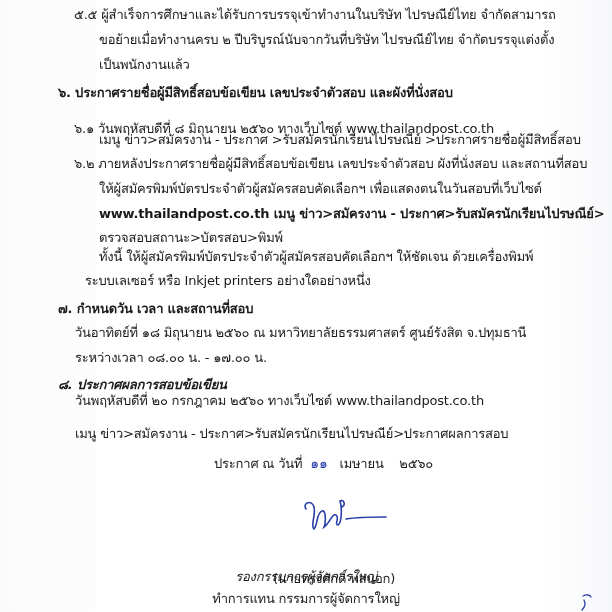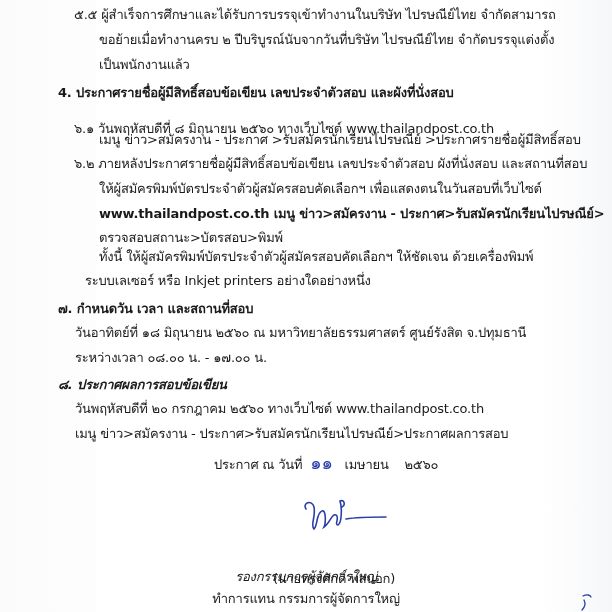--- a/index.html
+++ b/index.html
@@ -34,46 +34,46 @@
 <div class="shade-left"></div>
 <div class="shade-right"></div>
 
 <div>
   <div class="ln" style="left:74px;top:6px;"><span class="num">๕.๕</span> <span>ผู้สำเร็จการศึกษาและได้รับการบรรจุเข้าทำงานในบริษัท ไปรษณีย์ไทย จำกัดสามารถ</span></div>
   <div class="ln" style="left:99px;top:31px;">ขอย้ายเมื่อทำงานครบ ๒ ปีบริบูรณ์นับจากวันที่บริษัท ไปรษณีย์ไทย จำกัดบรรจุแต่งตั้ง</div>
   <div class="ln" style="left:99px;top:56px;">เป็นพนักงานแล้ว</div>
 </div>
 
 <div>
-  <div class="ln b" style="left:58px;top:84px;">4. ประกาศรายชื่อผู้มีสิทธิ์สอบข้อเขียน เลขประจำตัวสอบ และผังที่นั่งสอบ</div>
+  <div class="ln b" style="left:58px;top:84px;">๖. ประกาศรายชื่อผู้มีสิทธิ์สอบข้อเขียน เลขประจำตัวสอบ และผังที่นั่งสอบ</div>
   <div class="ln" style="left:74px;top:120px;"><span class="num">๖.๑</span> <span>วันพฤหัสบดีที่ ๘ มิถุนายน ๒๕๖๐ ทางเว็บไซต์ www.thailandpost.co.th</span></div>
   <div class="ln" style="left:99px;top:131px;">เมนู ข่าว&gt;สมัครงาน - ประกาศ &gt;รับสมัครนักเรียนไปรษณีย์ &gt;ประกาศรายชื่อผู้มีสิทธิ์สอบ</div>
   <div class="ln" style="left:74px;top:155px;"><span class="num">๖.๒</span> <span>ภายหลังประกาศรายชื่อผู้มีสิทธิ์สอบข้อเขียน เลขประจำตัวสอบ ผังที่นั่งสอบ และสถานที่สอบ</span></div>
   <div class="ln" style="left:99px;top:180px;">ให้ผู้สมัครพิมพ์บัตรประจำตัวผู้สมัครสอบคัดเลือกฯ เพื่อแสดงตนในวันสอบที่เว็บไซต์</div>
   <div class="ln" style="left:99px;top:205px;font-weight:bold;">www.thailandpost.co.th เมนู ข่าว&gt;สมัครงาน - ประกาศ&gt;รับสมัครนักเรียนไปรษณีย์&gt;</div>
   <div class="ln" style="left:99px;top:229px;">ตรวจสอบสถานะ&gt;บัตรสอบ&gt;พิมพ์</div>
   <div class="ln" style="left:99px;top:248px;">ทั้งนี้ ให้ผู้สมัครพิมพ์บัตรประจำตัวผู้สมัครสอบคัดเลือกฯ ให้ชัดเจน ด้วยเครื่องพิมพ์</div>
   <div class="ln" style="left:85px;top:272px;">ระบบเลเซอร์ หรือ Inkjet printers อย่างใดอย่างหนึ่ง</div>
 </div>
 
 <div>
   <div class="ln b" style="left:58px;top:300px;">๗. กำหนดวัน เวลา และสถานที่สอบ</div>
   <div class="ln" style="left:75px;top:324px;">วันอาทิตย์ที่ ๑๘ มิถุนายน ๒๕๖๐ ณ มหาวิทยาลัยธรรมศาสตร์ ศูนย์รังสิต จ.ปทุมธานี</div>
   <div class="ln" style="left:75px;top:349px;">ระหว่างเวลา ๐๘.๐๐ น. - ๑๗.๐๐ น.</div>
 </div>
 
 <div>
   <div class="ln b" style="left:58px;top:376px;font-style:italic;">๘. ประกาศผลการสอบข้อเขียน</div>
-  <div class="ln" style="left:75px;top:400px;">วันพฤหัสบดีที่ ๒๐ กรกฎาคม ๒๕๖๐ ทางเว็บไซต์ www.thailandpost.co.th</div>
+  <div class="ln" style="left:75px;top:392px;">วันพฤหัสบดีที่ ๒๐ กรกฎาคม ๒๕๖๐ ทางเว็บไซต์ www.thailandpost.co.th</div>
   <div class="ln" style="left:75px;top:425px;">เมนู ข่าว&gt;สมัครงาน - ประกาศ&gt;รับสมัครนักเรียนไปรษณีย์&gt;ประกาศผลการสอบ</div>
 </div>
 
 <div class="ln" style="left:214px;top:454px;">
   <span>ประกาศ ณ วันที่</span>
-  &nbsp;<span class="blue" style="font-size:18px;">๑๑</span>
+  &nbsp;<span class="blue" style="font-size:14px;">๑๑</span>
   &nbsp;&nbsp;<span>เมษายน</span>
   &nbsp;&nbsp;&nbsp;<span>๒๕๖๐</span>
 </div>
 
 <svg class="sig" width="90" height="40" viewBox="0 0 90 40">
   <path d="M6 14 C 2 8, 12 4, 14 12 C 16 22, 10 30, 14 34 C 18 30, 16 18, 22 16 C 26 14, 26 28, 24 32 C 30 28, 32 18, 36 20 C 40 22, 34 30, 38 30 C 42 28, 42 12, 40 6 C 44 4, 46 10, 42 12" fill="none" stroke="#2a3ea8" stroke-width="1.6" stroke-linecap="round"></path>
   <path d="M46 24 C 58 22, 72 22, 86 22" fill="none" stroke="#2a3ea8" stroke-width="1.6" stroke-linecap="round"></path>
 </svg>
 
 <div>

